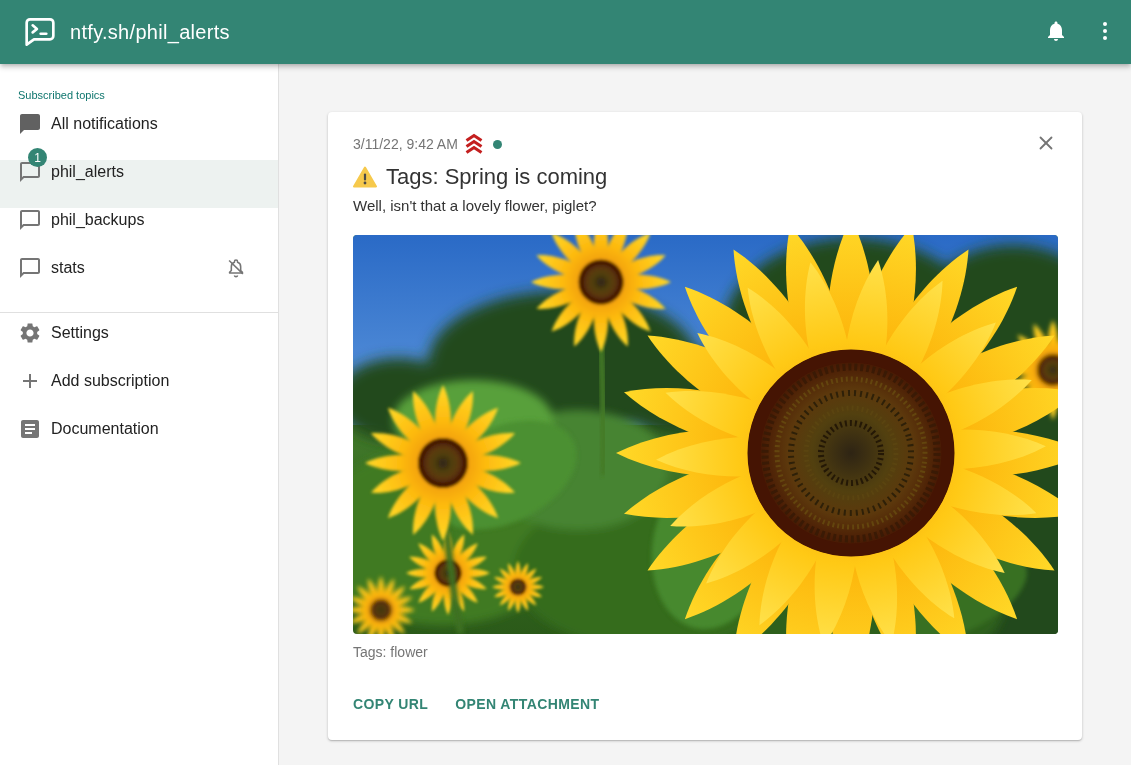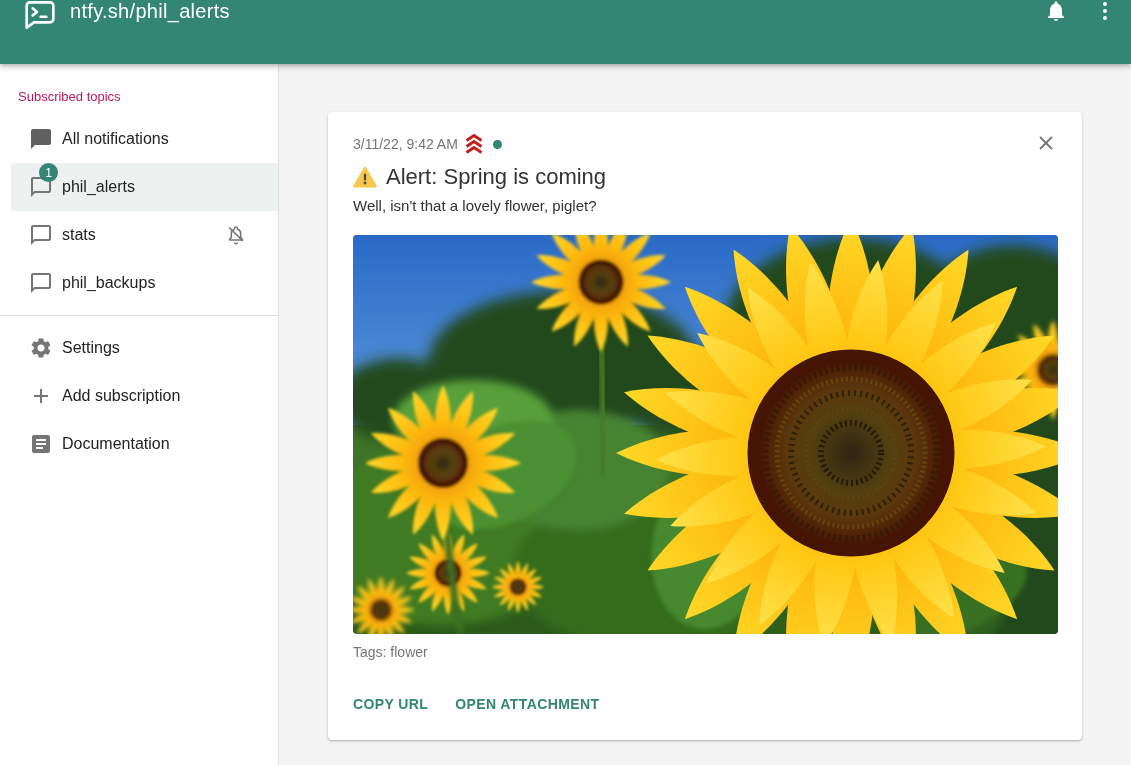--- a/index.html
+++ b/index.html
@@ -6,42 +6,42 @@
   body{
     width:1131px;height:765px;overflow:hidden;
     font-family:"Liberation Sans", sans-serif;
     background:#f4f4f4;color:#212121;
   }
   .app{display:flex;flex-direction:column;width:100%;height:100%;}
 
   
   .header{
     height:64px;flex:0 0 64px;background:#338574;color:#fff;
-    display:flex;align-items:flex-start;padding:0 14px 0 24px;
+    display:flex;align-items:center;padding:0 14px 0 24px;
     box-shadow:0 2px 4px -1px rgba(0,0,0,.2),0 4px 5px 0 rgba(0,0,0,.14);
     position:relative;z-index:10;box-sizing:border-box;
   }
   .logo{width:32px;height:30px;display:flex;align-items:center;margin-right:14px;}
   .header-title{font-size:20px;font-weight:500;letter-spacing:.3px;flex:1;}
   .icon-btn{
     background:none;border:none;padding:0;width:24px;height:24px;cursor:pointer;
     display:flex;align-items:center;justify-content:center;color:#fff;
   }
   .header-actions{display:flex;align-items:center;gap:25px;}
 
   
   .content{display:flex;flex:1;min-height:0;}
   .sidebar{
     width:279px;flex:0 0 279px;background:#fff;border-right:1px solid #e0e0e0;
     padding-top:0;box-sizing:border-box;
   }
-  .subheader{color:#be185d;font-size:13px;font-weight:500;padding:25px 16px 11px 18px;}
+  .subheader{color:#0f766e;font-size:11px;font-weight:500;padding:25px 16px 11px 18px;}
   .nav-item{
-    height:48px;display:flex;align-items:center;padding:0 30px 0 18px;
-    font-size:16px;color:#222;cursor:pointer;position:relative;margin-left:11px;
+    height:48px;display:flex;padding:0 30px 0 18px;
+    font-size:16px;color:#222;cursor:pointer;position:relative;
   }
   .nav-item.selected{background:#edf2f0;}
   .nav-icon{width:24px;height:24px;margin-right:9px;position:relative;flex-shrink:0;display:flex;align-items:center;justify-content:center;}
   .nav-label{line-height:24px;}
   .badge{
     position:absolute;top:-12px;left:10px;min-width:19px;height:19px;border-radius:10px;
     background:#338574;color:#fff;font-size:12px;font-weight:500;
     display:flex;align-items:center;justify-content:center;padding:0 1px;box-sizing:border-box;
   }
   .trailing-icon{margin-left:auto;width:24px;height:24px;display:flex;align-items:center;justify-content:center;}
@@ -137,37 +137,37 @@
         </span>
         <span class="nav-label">phil_alerts</span>
       </div>
 
       <div class="nav-item">
         <span class="nav-icon">
           <svg viewBox="0 0 24 24" width="24" height="24" fill="#757575">
             <path d="M20 2H4c-1.1 0-2 .9-2 2v18l4-4h14c1.1 0 2-.9 2-2V4c0-1.1-.9-2-2-2zm0 14H5.17L4 17.17V4h16v12z"></path>
           </svg>
         </span>
+        <span class="nav-label">phil_backups</span>
+      </div>
+
+      <div class="nav-item">
+        <span class="nav-icon">
+          <svg viewBox="0 0 24 24" width="24" height="24" fill="#757575">
+            <path d="M20 2H4c-1.1 0-2 .9-2 2v18l4-4h14c1.1 0 2-.9 2-2V4c0-1.1-.9-2-2-2zm0 14H5.17L4 17.17V4h16v12z"></path>
+          </svg>
+        </span>
         <span class="nav-label">stats</span>
         <span class="trailing-icon">
           <svg viewBox="0 0 24 24" width="22" height="22" fill="none" stroke="#757575" stroke-width="1.7">
             <path d="M10.2 20.2a1.9 1.9 0 0 0 3.6 0"></path>
             <path d="M5 17.5h14v-.8l-1.9-2v-4.2c0-2.4-1.2-4.3-3.4-4.9v-.7a1.7 1.7 0 0 0-3.4 0v.7C8.1 6.2 6.9 8.1 6.9 10.5v4.2l-1.9 2z" stroke-linejoin="round"></path>
             <line x1="4.5" y1="3.8" x2="19.5" y2="18.4"></line>
           </svg>
         </span>
-      </div>
-
-      <div class="nav-item">
-        <span class="nav-icon">
-          <svg viewBox="0 0 24 24" width="24" height="24" fill="#757575">
-            <path d="M20 2H4c-1.1 0-2 .9-2 2v18l4-4h14c1.1 0 2-.9 2-2V4c0-1.1-.9-2-2-2zm0 14H5.17L4 17.17V4h16v12z"></path>
-          </svg>
-        </span>
-        <span class="nav-label">phil_backups</span>
       </div>
 
       <div class="divider"></div>
 
       <div class="nav-item">
         <span class="nav-icon">
           <svg viewBox="0 0 24 24" width="24" height="24" fill="#757575">
             <path d="M19.14 12.94c.04-.3.06-.61.06-.94s-.02-.64-.07-.94l2.03-1.58c.18-.14.23-.41.12-.61l-1.92-3.32c-.12-.22-.37-.29-.59-.22l-2.39.96c-.5-.38-1.03-.7-1.62-.94l-.36-2.54c-.04-.24-.24-.41-.48-.41h-3.84c-.24 0-.43.17-.47.41l-.36 2.54c-.59.24-1.13.57-1.62.94l-2.39-.96c-.22-.08-.47 0-.59.22L2.74 8.87c-.12.21-.08.47.12.61l2.03 1.58c-.05.3-.09.63-.09.94s.02.64.07.94l-2.03 1.58c-.18.14-.23.41-.12.61l1.92 3.32c.12.22.37.29.59.22l2.39-.96c.5.38 1.03.7 1.62.94l.36 2.54c.05.24.24.41.48.41h3.84c.24 0 .44-.17.47-.41l.36-2.54c.59-.24 1.13-.56 1.62-.94l2.39.96c.22.08.47 0 .59-.22l1.92-3.32c.12-.22.07-.47-.12-.61l-2.01-1.58zM12 15.6c-1.98 0-3.6-1.62-3.6-3.6s1.62-3.6 3.6-3.6 3.6 1.62 3.6 3.6-1.62 3.6-3.6 3.6z"></path>
           </svg>
         </span>
@@ -218,21 +218,21 @@
         </div>
 
         <h2 class="card-title">
           <span class="warn-icon">
             <svg viewBox="0 0 24 22" width="24" height="22">
               <path d="M12 1.5 23 20.5H1Z" fill="#f6c94c" stroke="#f6c94c" stroke-width="2" stroke-linejoin="round"></path>
               <rect x="10.9" y="7.5" width="2.2" height="7" rx="1.1" fill="#4a4a4a"></rect>
               <circle cx="12" cy="17" r="1.4" fill="#4a4a4a"></circle>
             </svg>
           </span>
-          <span>Alert: Spring is coming</span>
+          <span>Tags: Spring is coming</span>
         </h2>
 
         <p class="card-body">Well, isn't that a lovely flower, piglet?</p>
 
         <div class="attachment" role="img" aria-label="Photo of bright yellow sunflowers in a green field under a blue sky">
           <svg viewBox="0 0 705 399" width="705" height="399">
             <defs>
               <linearGradient id="sky" x1="0" y1="0" x2="0" y2="1">
                 <stop offset="0" stop-color="#2a6ac6"></stop>
                   <stop offset="1" stop-color="#5d97dd"></stop>

